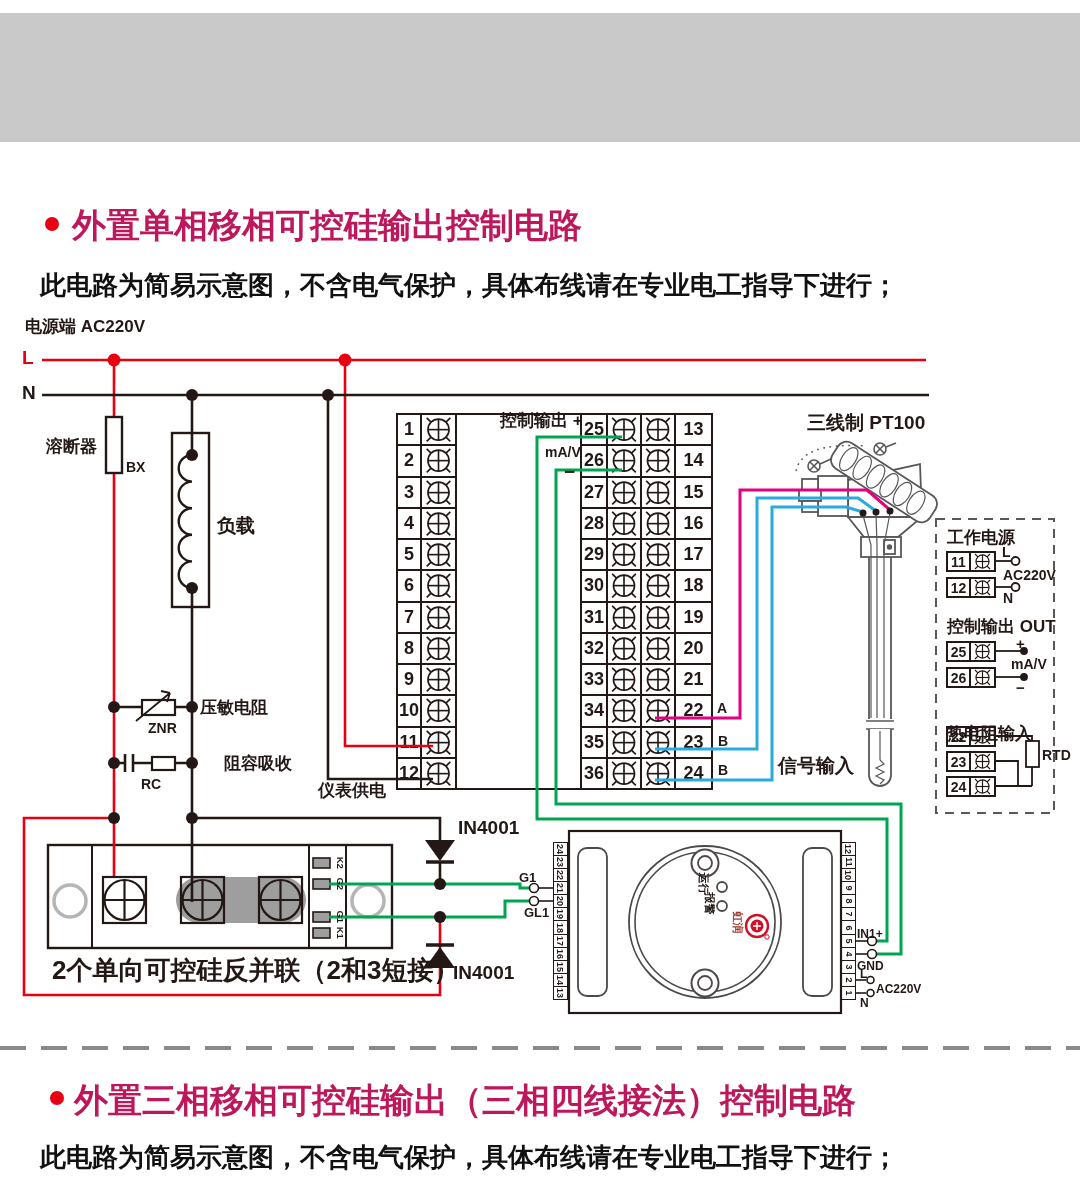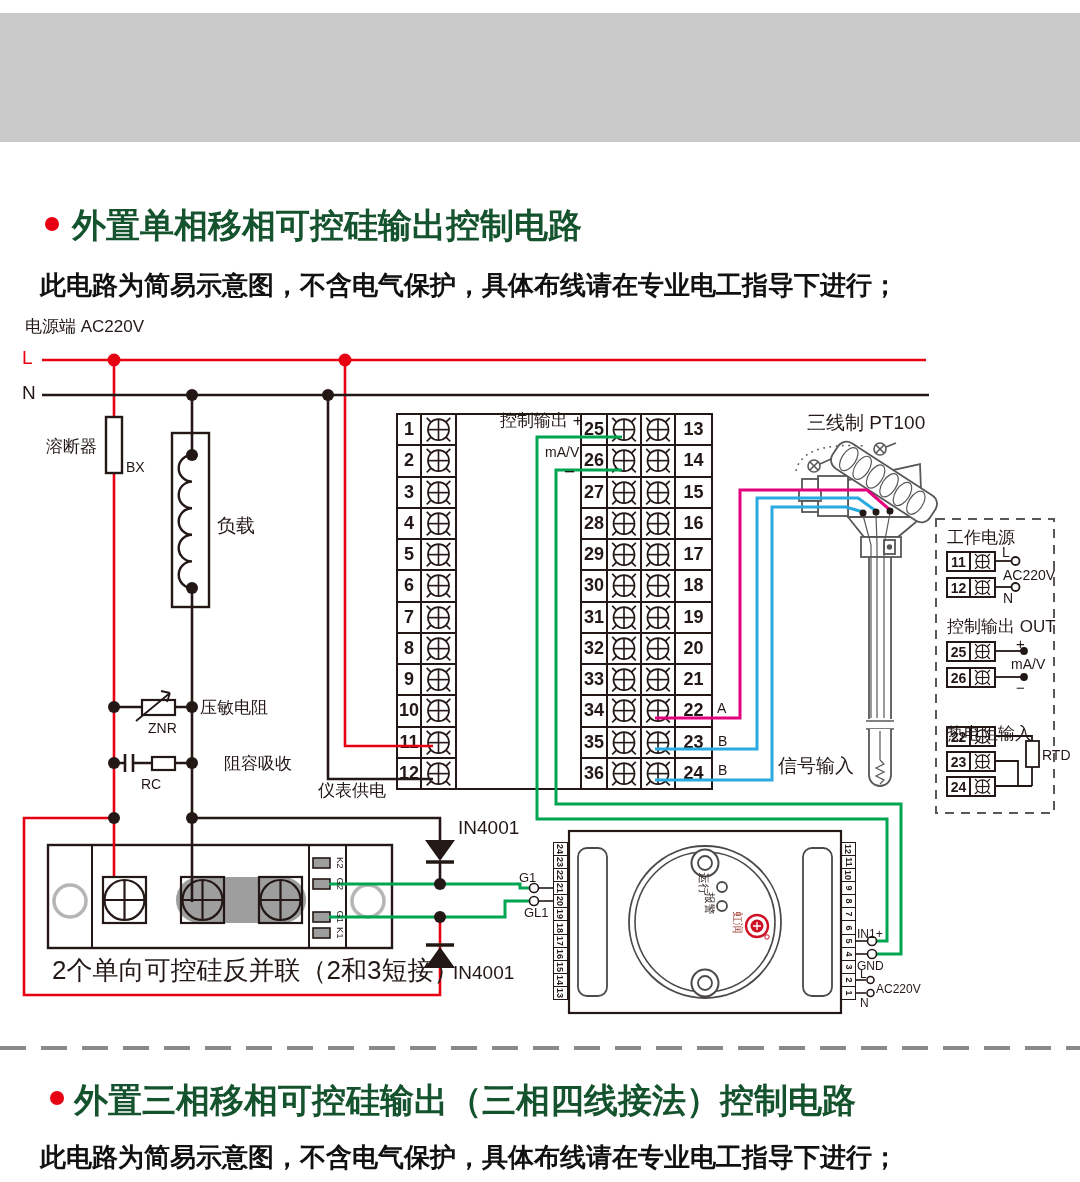--- a/index.html
+++ b/index.html
@@ -4,24 +4,24 @@
 <style>
   html,body{margin:0;padding:0;}
   body{width:1080px;height:1182px;position:relative;background:#fff;overflow:hidden;
        font-family:"Liberation Sans","DejaVu Sans",sans-serif;color:#231815;}
   
   .hdr{position:absolute;left:0;top:13px;width:1080px;height:129px;background:#c9c9ca;text-align:center;}
   .hdr h1{margin:8px 0 0 0;font-size:57px;font-weight:bold;color:#111;letter-spacing:2px;}
   .hdr .sub{margin-top:-6px;font-size:22px;color:#3e3a39;}
   
   .bullet{position:absolute;width:14px;height:14px;border-radius:50%;background:#e60012;}
-  .stitle{position:absolute;font-size:34px;font-weight:bold;color:#14532d;white-space:nowrap;}
+  .stitle{position:absolute;font-size:34px;font-weight:bold;color:#be185d;white-space:nowrap;}
   .snote{position:absolute;font-size:26px;font-weight:bold;color:#111;white-space:nowrap;}
   
-  .lbl{position:absolute;font-weight:normal;color:#231815;white-space:nowrap;line-height:1;}
+  .lbl{position:absolute;font-weight:bold;color:#231815;white-space:nowrap;line-height:1;}
   .f12{font-size:12px;} .f13{font-size:13px;} .f14{font-size:14px;} .f15{font-size:15px;}
   .f17{font-size:17px;} .f19{font-size:19px;} .f26{font-size:26px;}
   .red{color:#e60012;}
   .rot{transform:rotate(90deg);transform-origin:center center;display:inline-block;}
   
   .tb-outer{position:absolute;left:396px;top:413px;width:317px;height:377px;border:2.4px solid #231815;
             background:#fff;box-sizing:border-box;z-index:1;}
   .tb-col{position:absolute;top:0;height:100%;display:flex;flex-direction:column;box-sizing:border-box;}
   .tb-left{left:0;width:59px;border-right:2.4px solid #231815;}
   .tb-mid{left:182px;width:133px;border-left:2.4px solid #231815;border-right:2.4px solid #231815;}

